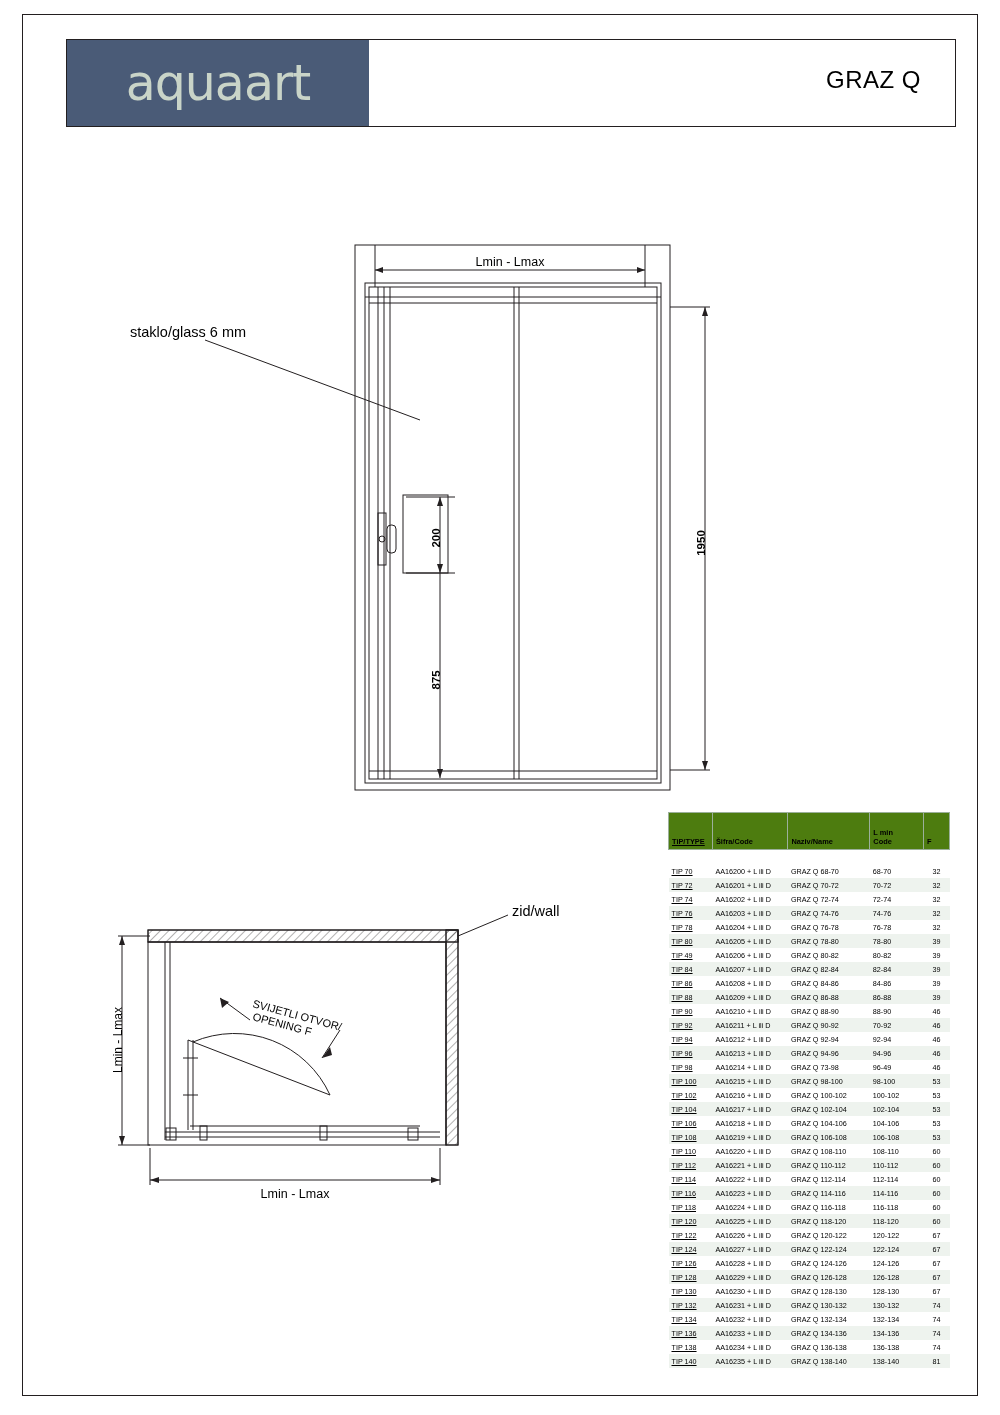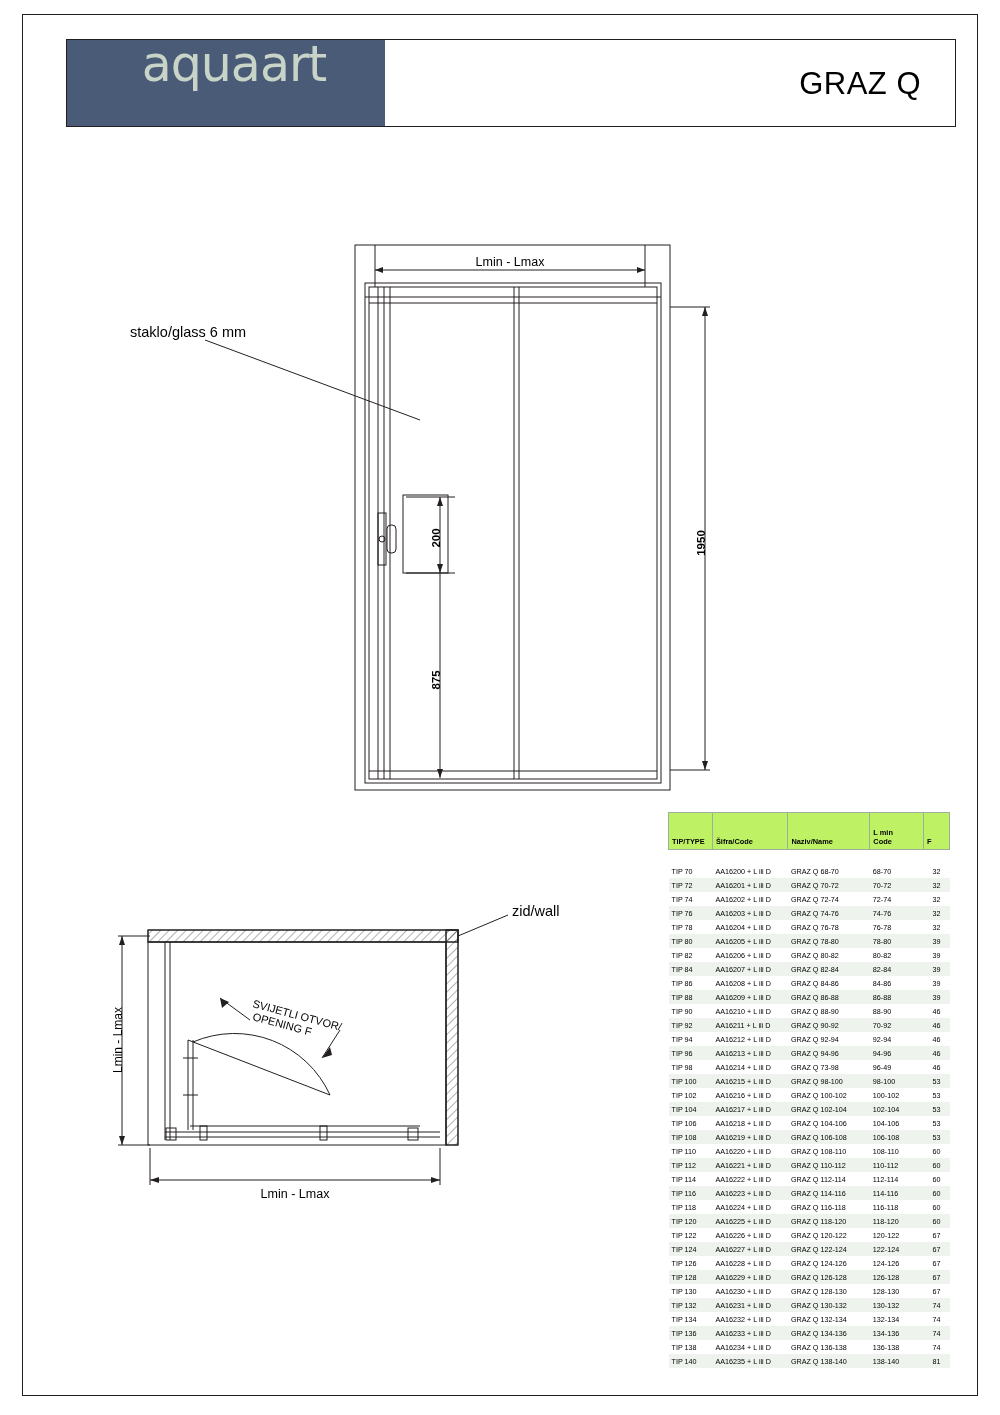--- a/index.html
+++ b/index.html
@@ -35,74 +35,73 @@
     width: 890px; height: 88px;
     border: 1px solid #231f20;
     box-sizing: border-box;
   }
   .logo-box {
     position: absolute;
     left: 0; top: 0;
     width: 302px; height: 86px;
     background: #4a5b77;
     display: flex;
-    align-items: flex-start;
+    align-items: center;
     justify-content: center;
-    padding-left: 16px;
   }
   .logo-text {
     color: #c9d4c8;
     font-size: 49px;
     letter-spacing: -1px;
     font-family: "DejaVu Sans", sans-serif;
     font-weight: 400;
     line-height: 1;
   }
   .model-title {
     position: absolute;
     right: 34px;
     top: 26px;
-    font-size: 31px;
+    font-size: 24px;
     letter-spacing: 0.5px;
     color: #000;
     font-family: "Liberation Sans", sans-serif;
   }
 
   
   .table-wrap {
     position: absolute;
     left: 668px; top: 812px;
     width: 282px;
   }
   table.codes {
     border-collapse: collapse;
     width: 282px;
     font-size: 7.2px;
     font-family: "Liberation Sans", sans-serif;
   }
   table.codes thead th {
-    background: #bef264;
+    background: #4d7c0f;
     border: 0.5px solid #9bb09b;
     font-size: 7.4px;
     font-weight: bold;
     text-align: left;
     padding: 3px 3px;
     vertical-align: bottom;
     height: 30px;
   }
   table.codes tbody td {
     border: none;
     padding: 1px 3px;
     height: 12px;
     white-space: nowrap;
   }
   table.codes tbody tr.alt td {
     background: #eef3ee;
   }
-  .c-type { width: 38px; }
+  .c-type { width: 38px; text-decoration: underline; }
   .c-code { width: 72px; }
   .c-name { width: 80px; }
   .c-lmin { width: 52px; }
   .c-f { width: 22px; text-align: center; }
   .spacer-row td { height: 16px; background: #fff !important; }
 </style>
 </head>
 <body>
 
 <div class="page">
@@ -306,21 +305,21 @@
             <td class="c-f">32</td>
           </tr>
           <tr class="alt">
             <td class="c-type">TIP 80</td>
             <td class="c-code">AA16205 + L ili D</td>
             <td class="c-name">GRAZ Q 78-80</td>
             <td class="c-lmin">78-80</td>
             <td class="c-f">39</td>
           </tr>
           <tr>
-            <td class="c-type">TIP 82</td>
+            <td class="c-type">TIP 49</td>
             <td class="c-code">AA16206 + L ili D</td>
             <td class="c-name">GRAZ Q 80-82</td>
             <td class="c-lmin">80-82</td>
             <td class="c-f">39</td>
           </tr>
           <tr class="alt">
             <td class="c-type">TIP 84</td>
             <td class="c-code">AA16207 + L ili D</td>
             <td class="c-name">GRAZ Q 82-84</td>
             <td class="c-lmin">82-84</td>

